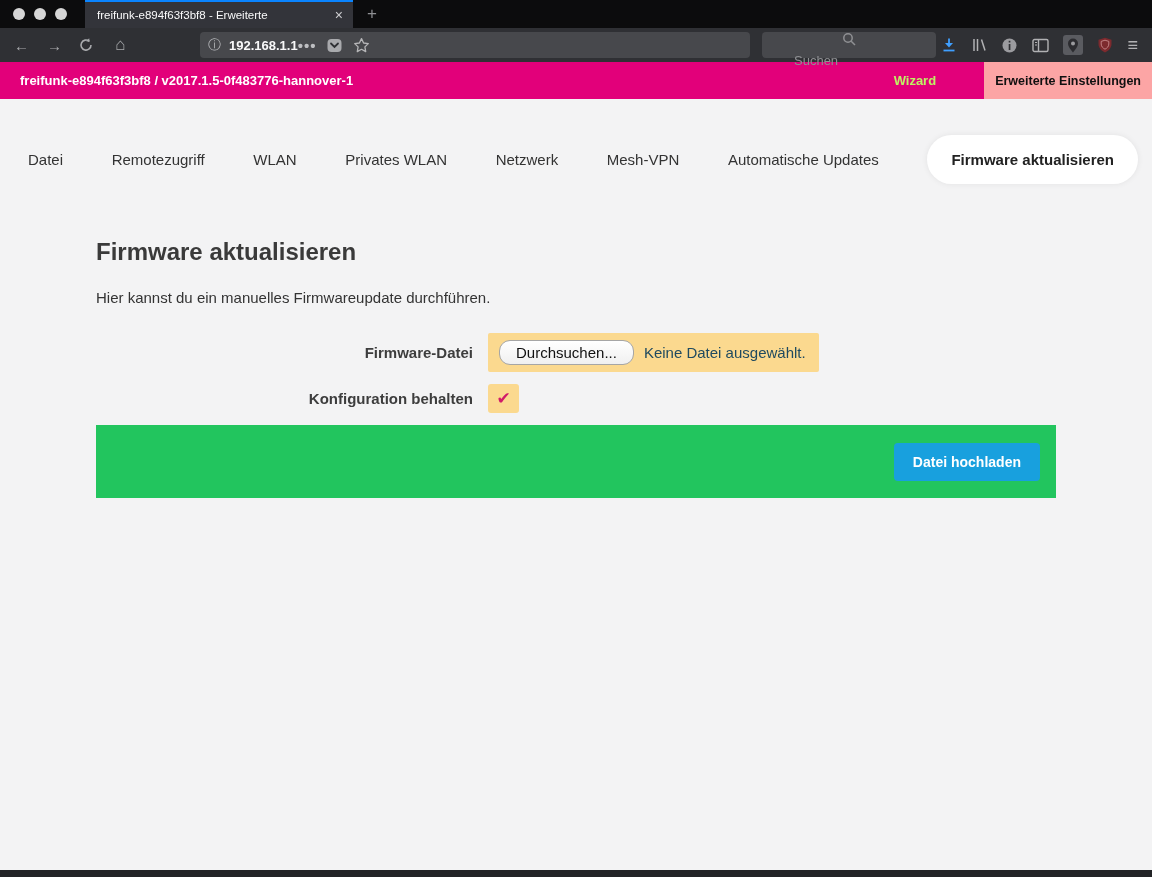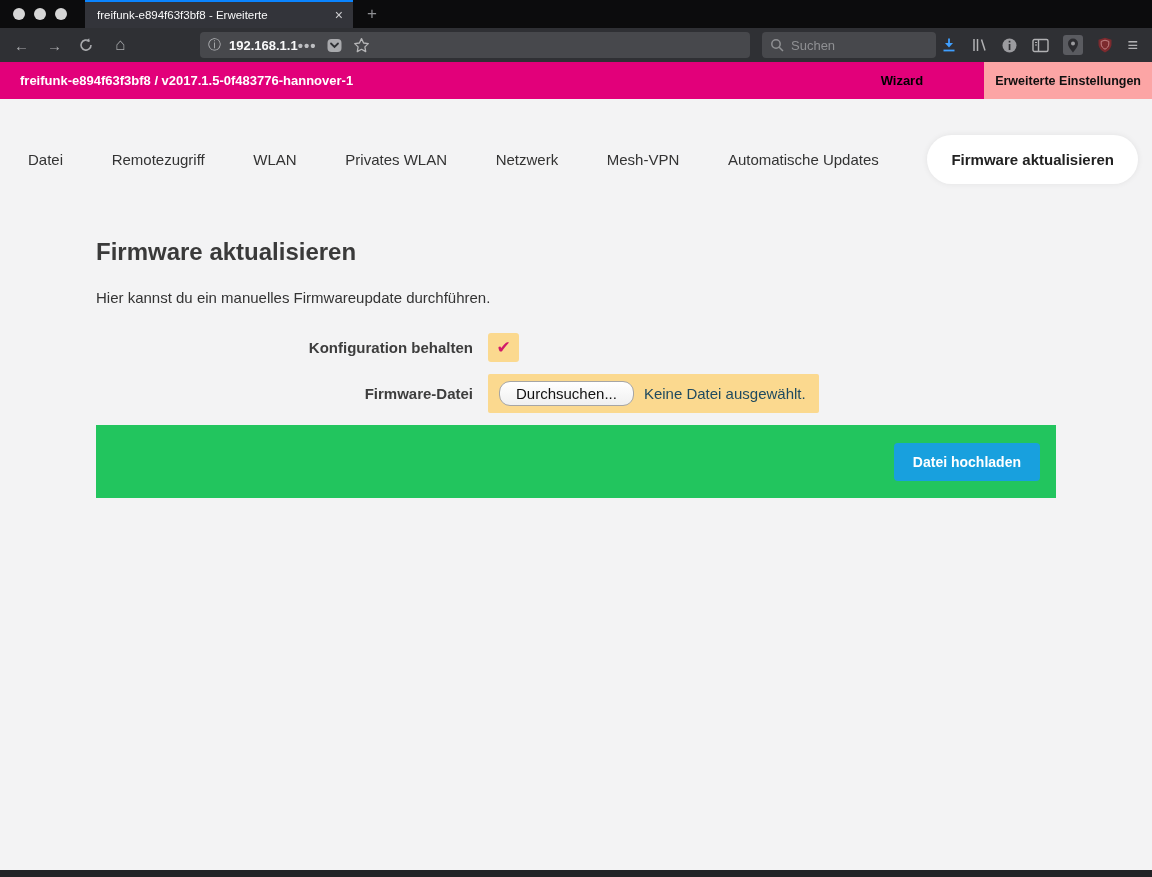--- a/index.html
+++ b/index.html
@@ -35,35 +35,35 @@
   }
   .chrome-field {
     height:26px; background:#47484c; border-radius:4px; display:flex; align-items:center;
   }
   .urlbar { width:550px; margin-left:56px; padding:0 8px; }
   .url-info { color:#b3b4b7; font-size:13px; margin-right:8px; }
   .url-host { color:#f9f9fa; font-weight:bold; font-size:13px; }
   .url-path { color:#9c9da1; font-size:13px; flex:1; white-space:nowrap; overflow:hidden; }
   .url-actions { display:flex; align-items:center; gap:10px; }
   .dots-glyph { color:#bdbec1; font-size:15px; font-weight:bold; letter-spacing:1px; }
-  .searchbar { width:174px; margin-left:12px; padding:0 8px; gap:7px; }
+  .searchbar { width:174px; margin-left:12px; padding:0 8px; gap:7px;flex-direction:column; }
   .searchbar input {
     background:transparent; border:none; outline:none; width:110px;
     font-family:"Liberation Sans", sans-serif; font-size:13px; color:#d7d7da;
   }
   .searchbar input::placeholder { color:#8f9093; opacity:1; }
   .right-icons { display:flex; align-items:center; gap:14px; margin-left:auto; padding-right:2px; }
   .menu-glyph { color:#b1b1b3; font-size:18px; }
   .ext-box { width:20px; height:20px; background:#5a5b60; border-radius:3px; display:flex; align-items:center; justify-content:center; }
   svg { display:block; }
 
   
   .ffbar { height:37px; background:#e2007a; display:flex; align-items:center; }
   .ff-title { color:#fff; font-weight:bold; font-size:13px; margin-left:20px; }
-  .ff-wizard { color:#000000; font-weight:bold; font-size:13px; margin-left:auto; margin-right:13px; cursor:pointer; }
+  .ff-wizard { color:#bef264; font-weight:bold; font-size:13px; margin-left:auto; cursor:pointer; }
   .ff-advanced {
     height:100%; background:#fca5a5; color:#101010; font-weight:bold; font-size:12.5px;
     display:flex; align-items:center; padding:0 11px; cursor:pointer;margin-left:48px;
   }
 
   
   .sitenav {
     display:flex; align-items:center; justify-content:space-between;
     margin-top:34px; padding:0 14px 0 28px; height:52px;
   }
@@ -224,32 +224,32 @@
   <span class="item">Mesh-VPN</span>
   <span class="item">Automatische Updates</span>
   <span class="item active">Firmware aktualisieren</span>
 </div>
 
 <div class="content">
   <div class="page-title">Firmware aktualisieren</div>
   <div class="page-desc">Hier kannst du ein manuelles Firmwareupdate durchführen.</div>
 
   <div class="form-row">
-    <span class="form-label">Konfiguration behalten</span>
-    <span class="checkbox">
-      <span>✔</span>
-    </span>
-  </div>
-
-  <div class="form-row">
     <span class="form-label">Firmware-Datei</span>
     <span class="file-box">
       <button class="browse-btn">Durchsuchen...</button>
       <span class="no-file">Keine Datei ausgewählt.</span>
     </span>
   </div>
 
+  <div class="form-row">
+    <span class="form-label">Konfiguration behalten</span>
+    <span class="checkbox">
+      <span>✔</span>
+    </span>
+  </div>
+
   <div class="footer-bar">
     <button class="submit-btn">Datei hochladen</button>
   </div>
 </div>
 
 <div class="bottom-strip"></div>
 
 </body></html>

